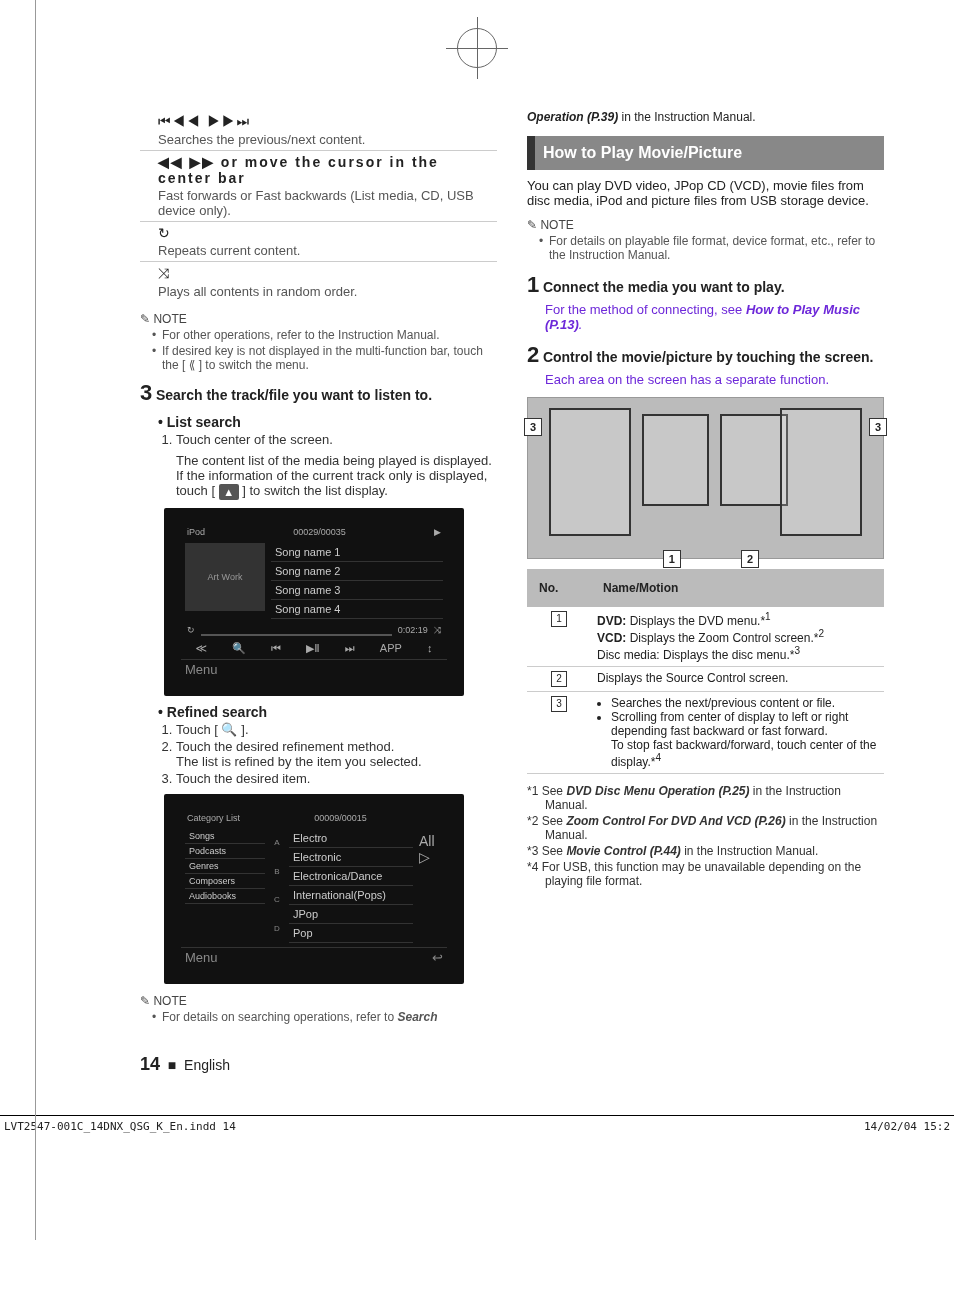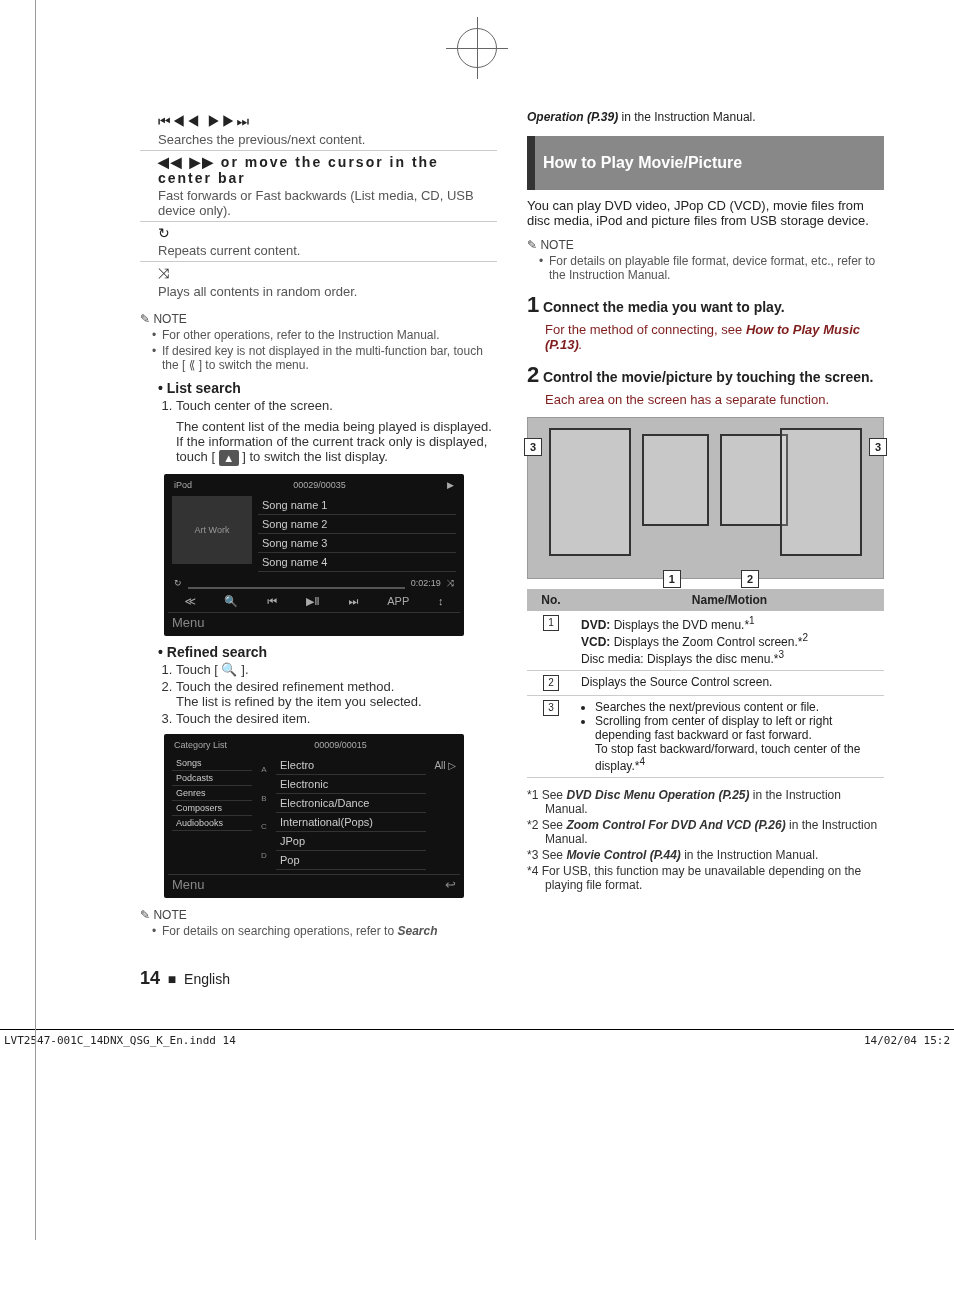--- a/index.html
+++ b/index.html
@@ -99,21 +99,21 @@
     line-height: 16px;
     font-size: 11px;
     border-radius: 2px;
     vertical-align: middle;
   }
   .screenshot {
     margin: 8px 0 8px 24px;
     background: #111;
     color: #ddd;
     font-size: 10px;
-    padding: 4px;
+    padding: 17px;
     border-radius: 2px;
     width: 300px;
     box-sizing: border-box;
   }
   .screenshot .topbar {
     display: flex;
     justify-content: space-between;
     padding: 2px 6px;
     font-size: 9px;
     color: #aaa;
@@ -173,36 +173,36 @@
     display:flex;
     flex-direction:column;
     justify-content:space-around;
     align-items:center;
   }
   .section-header {
     background: #888;
     color: #fff;
     font-weight: bold;
     font-size: 16px;
-    padding: 18px 8px;
+    padding: 8px 8px;
     border-left: 8px solid #333;
     margin: 12px 0 8px 0;
   }
   .para {
     font-size: 13px;
     color: #222;
     margin-bottom: 8px;
   }
   .step-block {
     margin-top: 10px;
   }
   .step-desc {
     margin-left: 18px;
     font-size: 13px;
-    color: #7f1d1d;
+    color: #6d28d9;
     margin-top: 4px;
   }
   .movie-screen {
     margin: 10px 0;
     position: relative;
     background: #bbb;
     height: 160px;
     border: 1px solid #999;
   }
   .movie-screen .zone {
@@ -222,23 +222,23 @@
     line-height: 16px;
   }
   table.motion {
     width: 100%;
     border-collapse: collapse;
     font-size: 12px;
     margin-top: 8px;
   }
   table.motion th {
     background: #bbb;
-    padding: 4px;
-    font-weight: bold;
-    text-align: center;
+    padding: 12px;
+    font-weight: bold;
+    text-align: left;
   }
   table.motion td {
     padding: 4px 6px;
     border-bottom: 1px solid #ccc;
     vertical-align: top;
   }
   .numbox {
     border: 1px solid #333;
     display: inline-block;
     width: 14px;
@@ -325,20 +325,24 @@
       <div class="icons">⤨</div>
       <div class="desc">Plays all contents in random order.</div>
     </div>
 
     <div class="note-label">NOTE</div>
     <ul class="note">
       <li>For other operations, refer to the Instruction Manual.</li>
       <li>If desired key is not displayed in the multi-function bar, touch the [ ⟪ ] to switch the menu.</li>
     </ul>
 
+    <div>
+      <span class="step-num">3</span>
+      <span class="step-title">Search the track/file you want to listen to.</span>
+    </div>
 
     <div class="bullet-title" style="margin-left:18px;">List search</div>
     <ol class="sublist">
       <li>Touch center of the screen.</li>
     </ol>
     <div class="subtext">The content list of the media being played is displayed.</div>
     <div class="subtext">
       <span>If the information of the current track only is displayed, touch [ </span><span class="btn-icon">▲</span><span> ] to switch the list display.</span>
     </div>
 
@@ -409,21 +413,21 @@
           <span>D</span>
         </div>
         <div class="list" style="flex:1;">
           <div class="row">Electro</div>
           <div class="row">Electronic</div>
           <div class="row">Electronica/Dance</div>
           <div class="row">International(Pops)</div>
           <div class="row">JPop</div>
           <div class="row">Pop</div>
         </div>
-        <div style="width:24px; font-size:10px; color:#aaa; text-align:right; padding-top:4px;">
+        <div style="width:24px; font-size:14px; color:#aaa; text-align:left; padding-top:4px;">
           <span>All ▷</span>
         </div>
       </div>
       <div class="bottombar">
         <span>Menu</span>
         <span>↩</span>
       </div>
     </div>
 
     <div class="note-label">NOTE</div>

